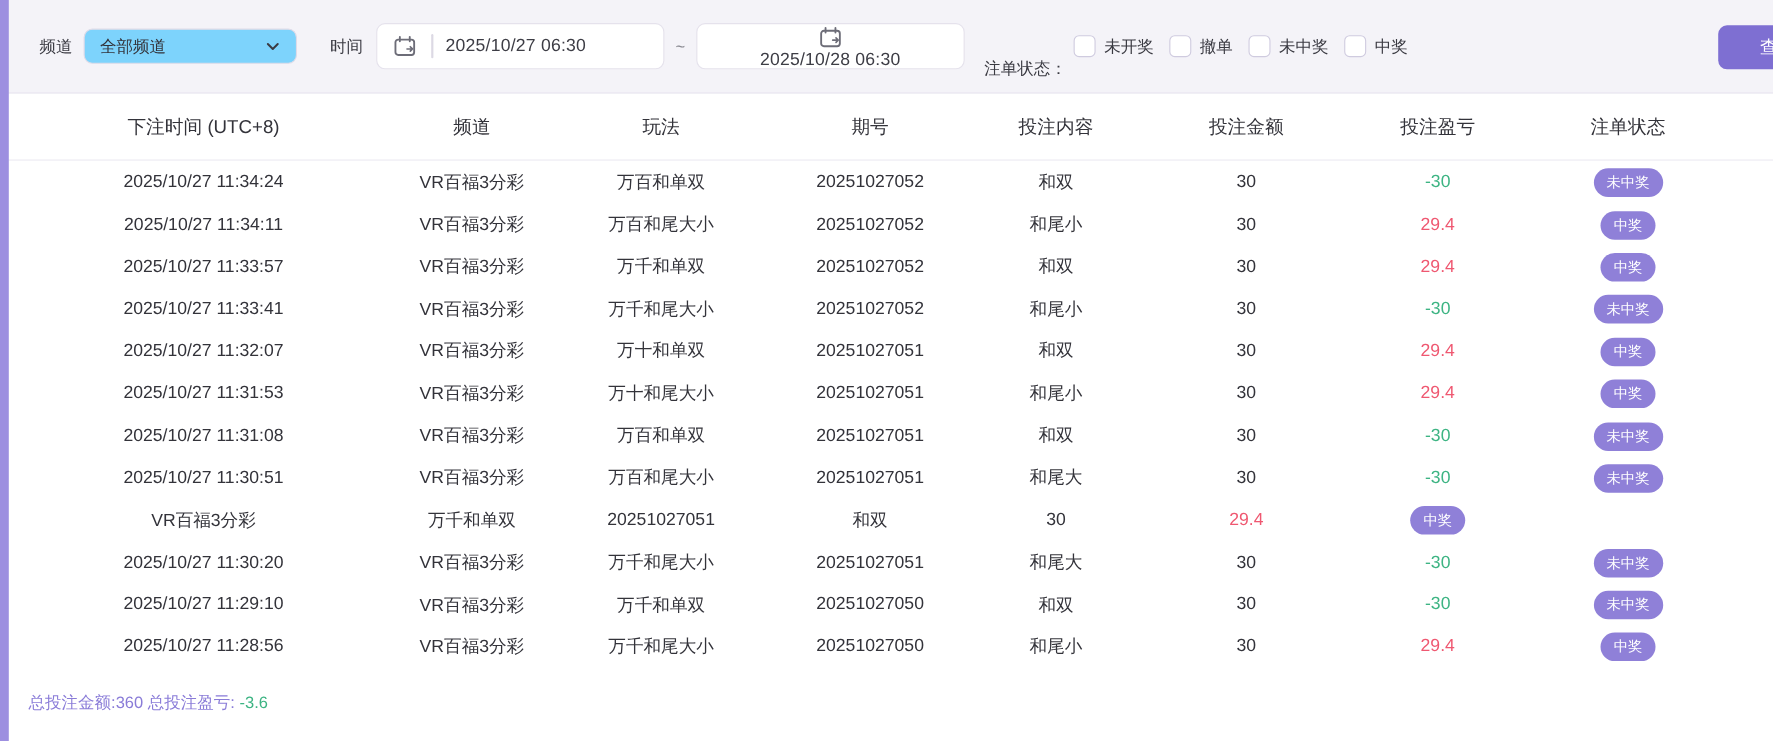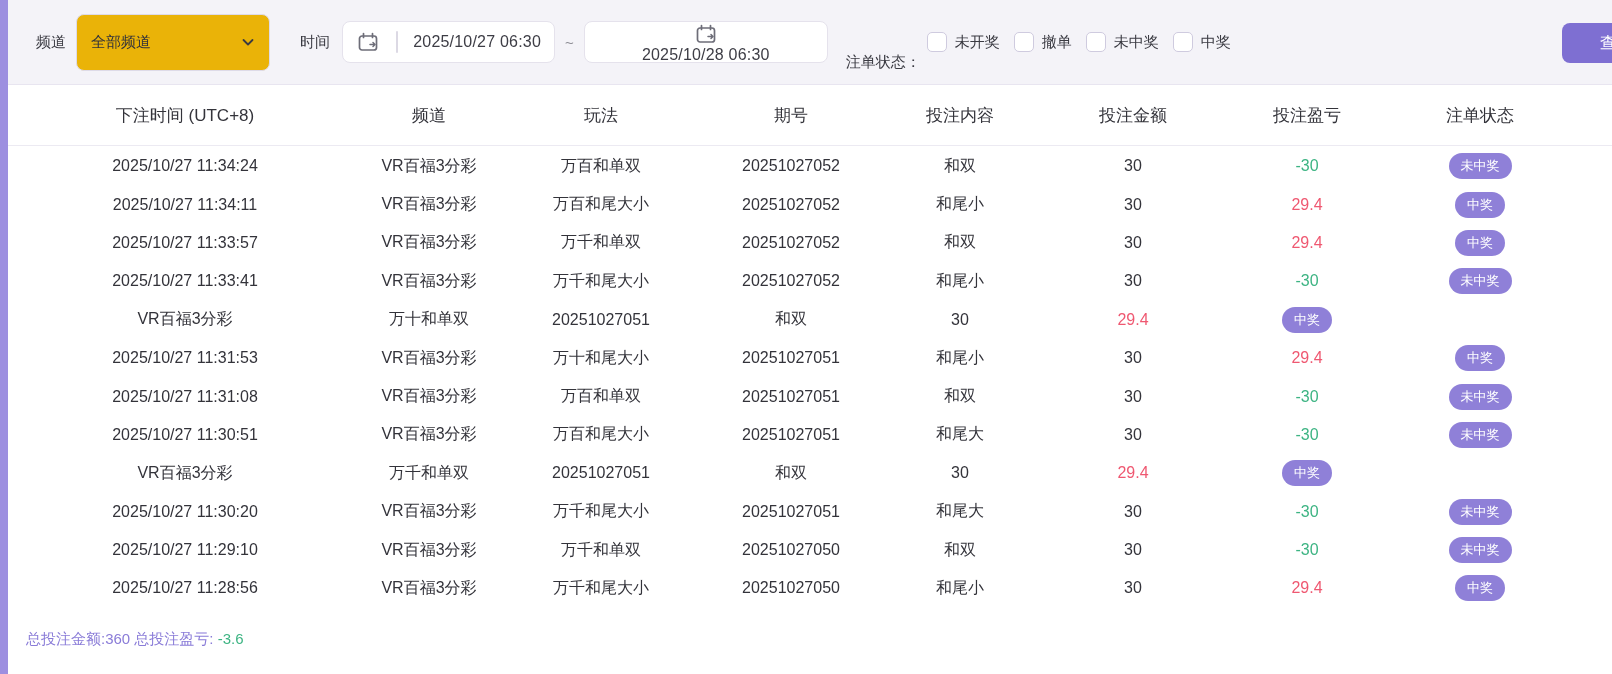--- a/index.html
+++ b/index.html
@@ -17,34 +17,34 @@
     background: #9d8fe0; z-index: 20;
   }
   
   .filter-bar {
     position: absolute; left: 0; top: 0; width: 1612px; height: 85px;
     background: #f4f3f8; border-bottom: 1px solid #e8e5f0;
     display: flex; align-items: center; padding-left: 36px;
   }
   .flabel { font-size: 15px; color: #3a3a42; white-space: nowrap; }
   .select-box {
-    margin-left: 10px; width: 194px; height: 57px; background: #eab308;
+    margin-left: 10px; width: 194px; height: 32px; background: #7dd3fc;
     border: 1px solid #dedbe8; border-radius: 8px;
     display: flex; align-items: center; justify-content: space-between;
     padding: 0 14px; cursor: pointer;
   }
   .select-box .sel-text { font-size: 15px; color: #33333a; }
   .chevron { width: 14px; height: 14px; display: inline-flex; }
   .time-label { margin-left: 30px; }
   .date-input {
     margin-left: 12px; height: 42px; background: #fff;
     border: 1px solid #e5e2ec; border-radius: 8px;
     display: flex; align-items: center; padding: 0 13px; cursor: text;
   }
-  .date-input.first { width: 213px; justify-content: space-between; }
+  .date-input.first { width: 262px; }
   .date-input.second { width: 244px; margin-left: 0; flex-direction: column; }
   .date-input .vdiv {
     width: 2px; height: 22px; background: #dcd9e4; margin: 0 11px 0 12px; border-radius: 1px;
   }
   .date-input .dtext { font-size: 16px; color: #3d3d45; letter-spacing: 0.2px; }
   .tilde { margin: 0 10px; color: #8a8a92; font-size: 15px; }
   .status-label { margin-left: 18px; font-size: 15px; color: #3a3a42; margin-top: 40px; }
   .checkbox-group { display: flex; align-items: center; margin-left: 6px; }
   .cb-item { display: flex; align-items: center; margin-right: 14px; cursor: pointer; }
   .cb-box {
@@ -211,20 +211,21 @@
     <div>VR百福3分彩</div>
     <div>万千和尾大小</div>
     <div>20251027052</div>
     <div>和尾小</div>
     <div>30</div>
     <div><span class="pnl-loss">-30</span></div>
     <div><span class="status-badge">未中奖</span></div>
   </div>
 
   <div class="grid-row trow">
+    <div>2025/10/27 11:32:07</div>
     <div>VR百福3分彩</div>
     <div>万十和单双</div>
     <div>20251027051</div>
     <div>和双</div>
     <div>30</div>
     <div><span class="pnl-win">29.4</span></div>
     <div><span class="status-badge">中奖</span></div>
   </div>
 
   <div class="grid-row trow">

